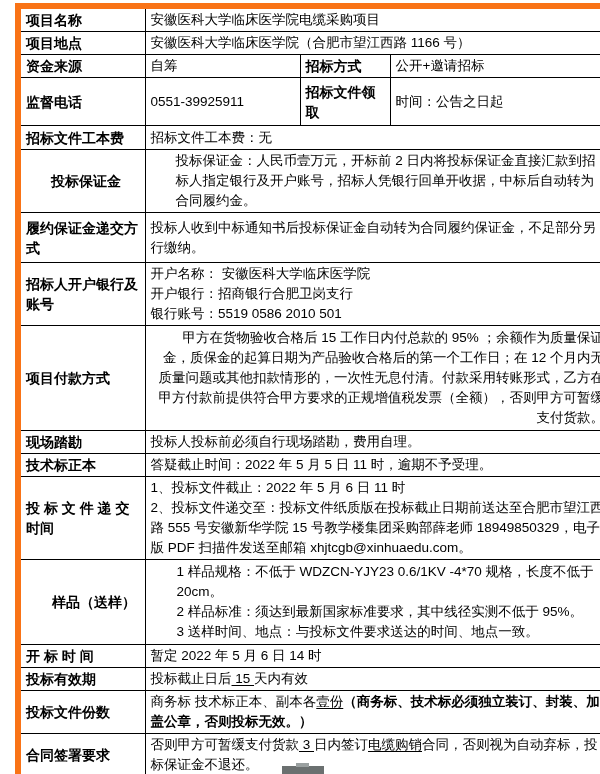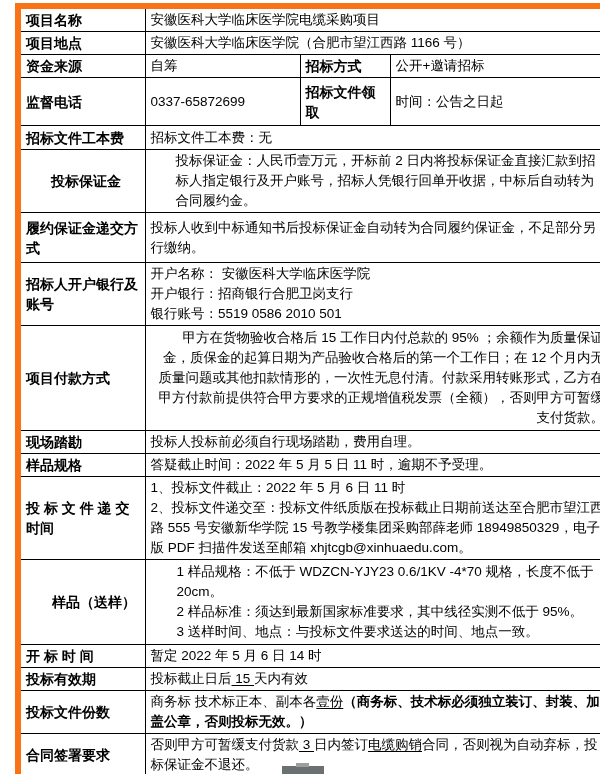--- a/index.html
+++ b/index.html
@@ -77,21 +77,21 @@
 
   <tr class="h23">
     <td class="lbl">资金来源</td>
     <td>自筹</td>
     <td class="lbl">招标方式</td>
     <td>公开+邀请招标</td>
   </tr>
 
   <tr class="h50">
     <td class="lbl">监督电话</td>
-    <td>0337-65872699</td>
+    <td>0551-39925911</td>
     <td class="lbl">招标文件领取</td>
     <td>时间：公告之日起</td>
   </tr>
 
   <tr class="h26">
     <td class="lbl">招标文件工本费</td>
     <td colspan="3">招标文件工本费：无</td>
   </tr>
 
   <tr class="h64">
@@ -119,21 +119,21 @@
       <div class="indent">甲方在货物验收合格后 15 工作日内付总款的 95% ；余额作为质量保证金，质保金的起算日期为产品验收合格后的第一个工作日；在 12 个月内无质量问题或其他扣款情形的，一次性无息付清。付款采用转账形式，乙方在甲方付款前提供符合甲方要求的正规增值税发票（全额），否则甲方可暂缓支付货款。</div>
     </td>
   </tr>
 
   <tr class="h22">
     <td class="lbl">现场踏勘</td>
     <td colspan="3">投标人投标前必须自行现场踏勘，费用自理。</td>
   </tr>
 
   <tr class="h23">
-    <td class="lbl">样品规格</td>
+    <td class="lbl">技术标正本</td>
     <td colspan="3">答疑截止时间：2022 年 5 月 5 日 11 时，逾期不予受理。</td>
   </tr>
 
   <tr class="h80">
     <td class="lbl">投 标 文 件 递 交时间</td>
     <td colspan="3">
       <div>1、投标文件截止：2022 年 5 月 6 日 11 时</div>
       <div>2、投标文件递交至：投标文件纸质版在投标截止日期前送达至合肥市望江西路 555 号安徽新华学院 15 号教学楼集团采购部薛老师 18949850329，电子版 PDF 扫描件发送至邮箱 xhjtcgb@xinhuaedu.com。</div>
     </td>
   </tr>

